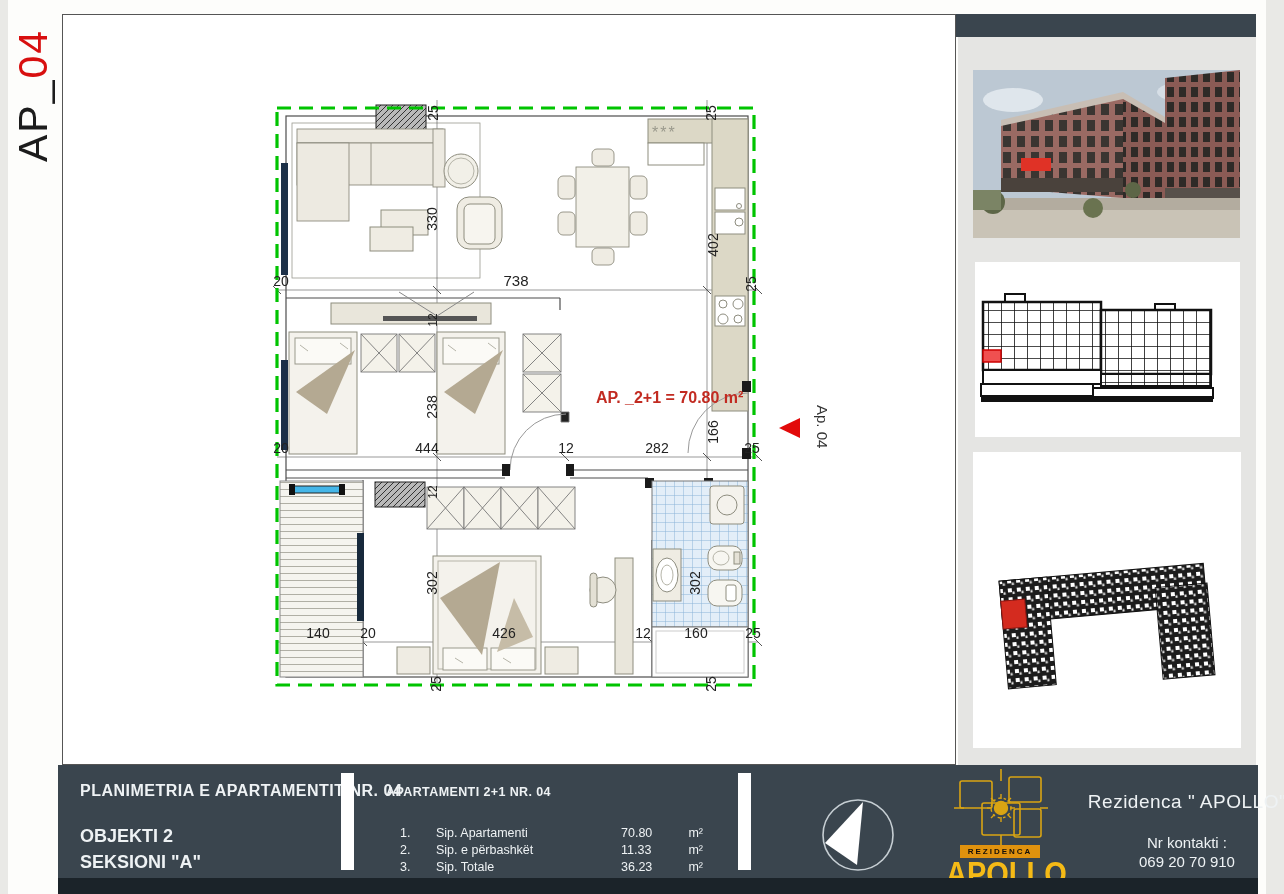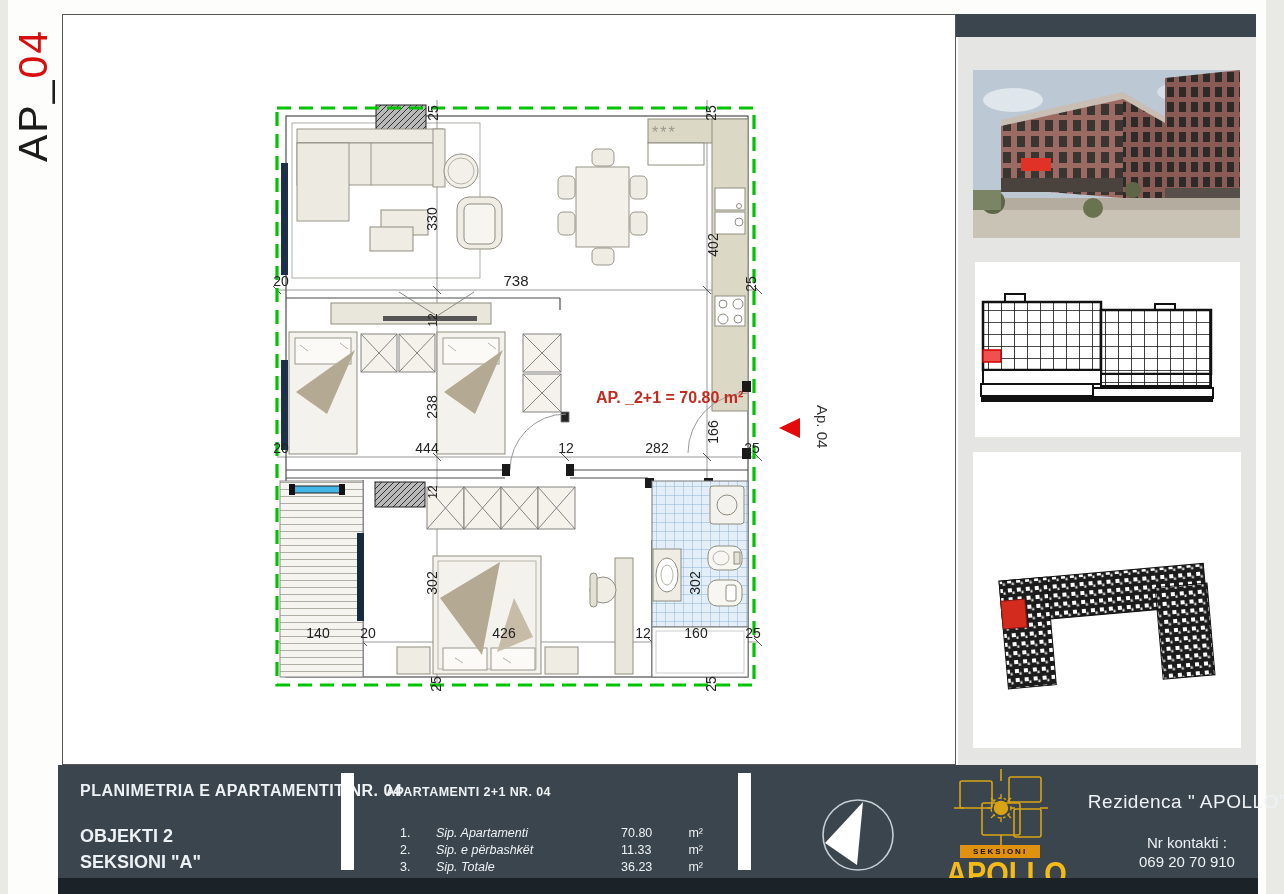--- a/index.html
+++ b/index.html
@@ -48,21 +48,21 @@
   .bottom-strip{position:absolute;left:58px;top:878px;width:1200px;height:16px;background:#1b2329;}
   .f-title{position:absolute;left:22px;top:17px;font-size:16px;letter-spacing:.5px;font-weight:600;}
   .f-obj{position:absolute;left:22px;top:58px;font-size:18px;line-height:26px;font-weight:700;white-space:pre-line;}
   .divider{position:absolute;top:8px;width:13px;height:97px;background:#ffffff;}
   .div1{left:283px;}
   .div2{left:680px;}
   .t-title{position:absolute;left:328px;top:20px;font-size:12.5px;font-weight:700;letter-spacing:.4px;}
   .t-table{position:absolute;left:342px;top:60px;font-size:12.5px;}
   .t-row{display:flex;height:17px;line-height:17px;}
   .t-no{width:36px;}
-  .t-label{width:185px;font-style:italic;}
+  .t-label{width:185px;}
   .t-val{width:48px;}
   .t-unit{width:34px;text-align:right;}
   .compass{position:absolute;left:762px;top:32px;width:76px;height:76px;}
   .logo{position:absolute;left:888px;top:0px;width:110px;height:129px;}
   .logo-emblem{position:absolute;left:8px;top:4px;width:94px;height:76px;}
   .logo-rez{
     position:absolute;left:14px;top:80px;width:80px;height:13px;background:#e0920e;
     color:#15100a;font-size:8px;font-weight:700;letter-spacing:2px;
     display:flex;align-items:center;justify-content:center;
   }
@@ -454,21 +454,21 @@
         <rect x="28" y="34" width="38" height="32" rx="2"></rect>
         <rect x="60" y="40" width="27" height="28" rx="2"></rect>
         <path d="M47,0 V12 M47,66 V76 M0,39 H10 M86,39 H94"></path>
       </g>
       <g stroke="#d9a413" stroke-width="1.4">
         <circle cx="47" cy="39" r="6.5" fill="#d9a413"></circle>
         <circle cx="47" cy="39" r="10" fill="none" stroke-dasharray="2.5 3"></circle>
         <path d="M47,25 V30 M47,48 V53 M33,39 H38 M56,39 H61 M37,29 l3.5,3.5 M53.5,45.5 l3.5,3.5 M57,29 l-3.5,3.5 M40.5,45.5 L37,49" fill="none"></path>
       </g>
     </svg>
-    <div class="logo-rez">SEKSIONI</div>
+    <div class="logo-rez">REZIDENCA</div>
     <div class="logo-apollo">APOLLO</div>
   </div>
 
   <div class="brand-text">
     <div class="brand-name">Rezidenca " APOLLO"</div>
     <div class="brand-contact">
       <div>Nr kontakti :</div>
       <div>069 20 70 910</div>
     </div>
   </div>

